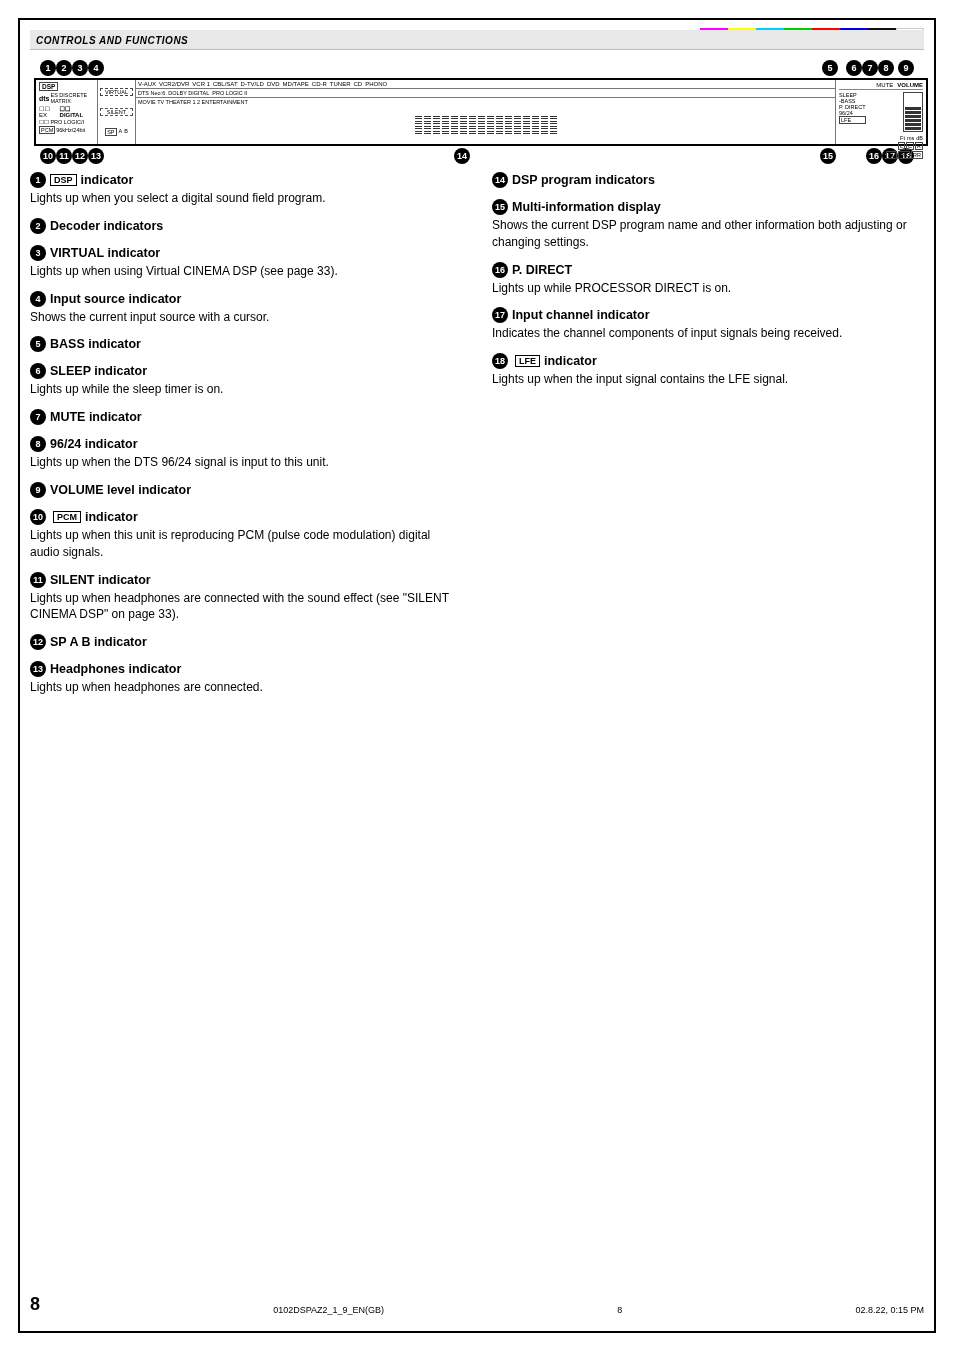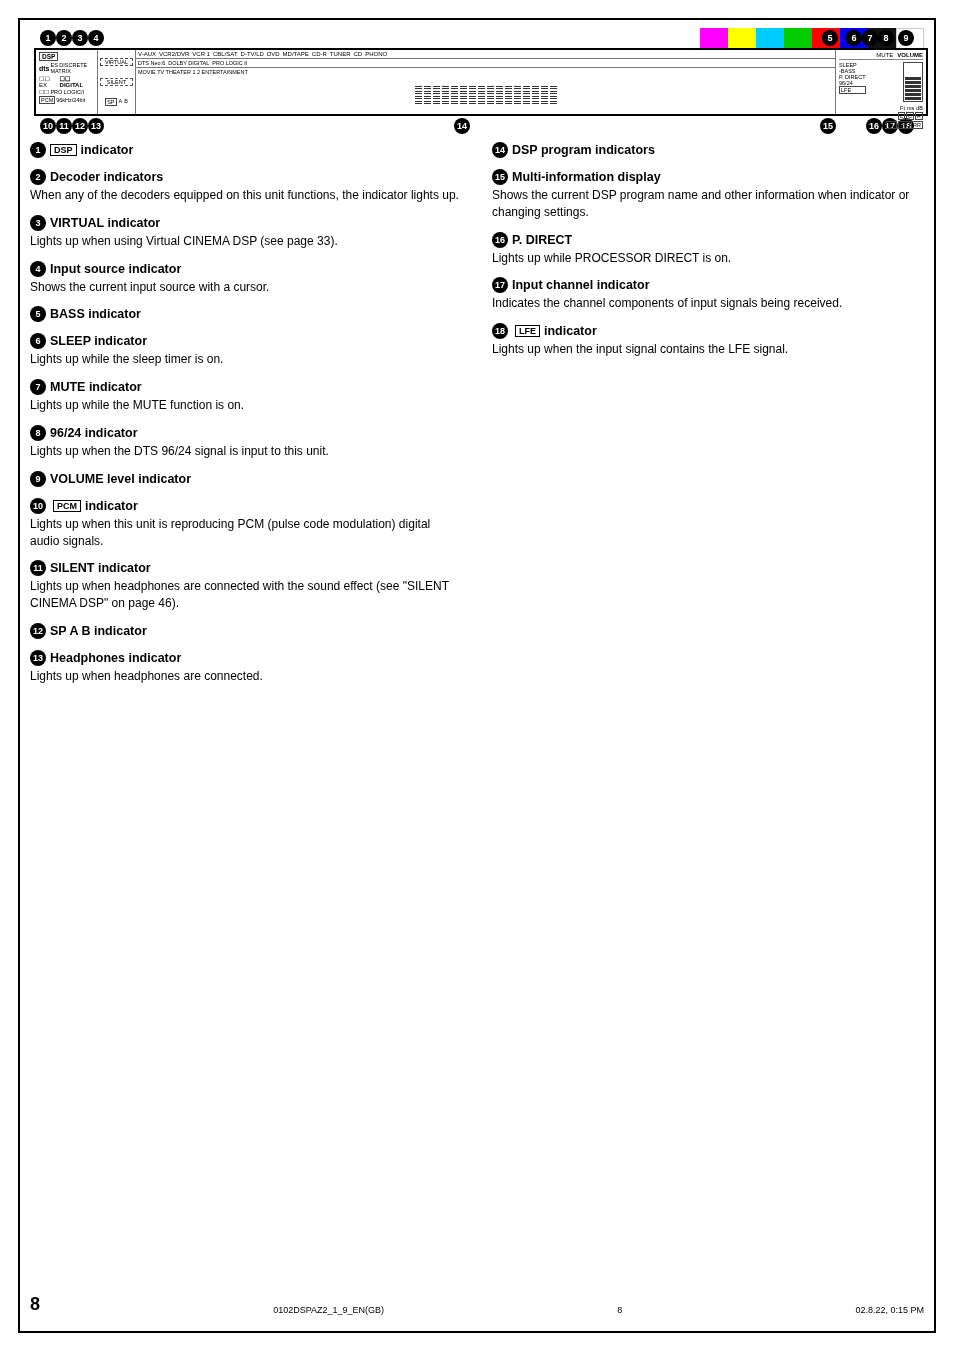--- a/index.html
+++ b/index.html
@@ -157,20 +157,23 @@
   <div class="color-bar-seg" style="background:#00ccff;"></div>
   <div class="color-bar-seg" style="background:#00cc00;"></div>
   <div class="color-bar-seg" style="background:#ff0000;"></div>
   <div class="color-bar-seg" style="background:#0000ee;"></div>
   <div class="color-bar-seg" style="background:#111111;"></div>
   <div class="color-bar-seg" style="background:#ffffff; border:1px solid #ccc;"></div>
 </div>
 
 <div class="main-content">
 
+  <div class="title-bar">
+    <span class="controls-label">CONTROLS AND FUNCTIONS</span>
+  </div>
 
 
   <div class="diagram-area">
 
     <div style="display:flex; justify-content:space-between; padding: 0 10px 2px 10px; font-size:11px; font-weight:bold;">
       <span style="display:inline-flex;align-items:center;justify-content:center;width:16px;height:16px;border-radius:50%;background:#000;color:#fff;font-size:9px;font-weight:bold;">1</span>
       <span style="display:inline-flex;align-items:center;justify-content:center;width:16px;height:16px;border-radius:50%;background:#000;color:#fff;font-size:9px;font-weight:bold;">2</span>
       <span style="display:inline-flex;align-items:center;justify-content:center;width:16px;height:16px;border-radius:50%;background:#000;color:#fff;font-size:9px;font-weight:bold;">3</span>
       <span style="display:inline-flex;align-items:center;justify-content:center;width:16px;height:16px;border-radius:50%;background:#000;color:#fff;font-size:9px;font-weight:bold;">4</span>
       <span style="flex:1;"></span>
@@ -327,28 +330,28 @@
   <div class="two-col">
 
     <div class="col-left">
 
       <div class="indicator-item">
         <div class="indicator-title">
           <span class="num-circle">1</span>
           <span style="border:1px solid #000;padding:0 3px;font-size:9px;">DSP</span>
           <span> indicator</span>
         </div>
+        <div class="indicator-desc">Lights up when you select a digital sound field program.</div>
       </div>
 
       <div class="indicator-item">
         <div class="indicator-title">
           <span class="num-circle">2</span>
           <span> Decoder indicators</span>
         </div>
-        <div class="indicator-desc">When any of the decoders equipped on this unit functions, the indicator lights up.</div>
       </div>
 
       <div class="indicator-item">
         <div class="indicator-title">
           <span class="num-circle">3</span>
           <span> VIRTUAL indicator</span>
         </div>
         <div class="indicator-desc">Lights up when using Virtual CINEMA DSP (see page 33).</div>
       </div>
 
@@ -373,21 +376,20 @@
           <span> SLEEP indicator</span>
         </div>
         <div class="indicator-desc">Lights up while the sleep timer is on.</div>
       </div>
 
       <div class="indicator-item">
         <div class="indicator-title">
           <span class="num-circle">7</span>
           <span> MUTE indicator</span>
         </div>
-        <div class="indicator-desc">Lights up while the MUTE function is on.</div>
       </div>
 
       <div class="indicator-item">
         <div class="indicator-title">
           <span class="num-circle">8</span>
           <span> 96/24 indicator</span>
         </div>
         <div class="indicator-desc">Lights up when the DTS 96/24 signal is input to this unit.</div>
       </div>
 
@@ -405,21 +407,21 @@
           <span> indicator</span>
         </div>
         <div class="indicator-desc">Lights up when this unit is reproducing PCM (pulse code modulation) digital audio signals.</div>
       </div>
 
       <div class="indicator-item">
         <div class="indicator-title">
           <span class="num-circle">11</span>
           <span> SILENT indicator</span>
         </div>
-        <div class="indicator-desc">Lights up when headphones are connected with the sound effect (see "SILENT CINEMA DSP" on page 46).</div>
+        <div class="indicator-desc">Lights up when headphones are connected with the sound effect (see "SILENT CINEMA DSP" on page 33).</div>
       </div>
 
       <div class="indicator-item">
         <div class="indicator-title">
           <span class="num-circle">12</span>
           <span> SP A B indicator</span>
         </div>
       </div>
 
       <div class="indicator-item">
@@ -439,21 +441,21 @@
           <span class="num-circle">14</span>
           <span> DSP program indicators</span>
         </div>
       </div>
 
       <div class="indicator-item">
         <div class="indicator-title">
           <span class="num-circle">15</span>
           <span> Multi-information display</span>
         </div>
-        <div class="indicator-desc">Shows the current DSP program name and other information when indicator or changing settings.</div>
+        <div class="indicator-desc">Shows the current DSP program name and other information both adjusting or changing settings.</div>
       </div>
 
       <div class="indicator-item">
         <div class="indicator-title">
           <span class="num-circle">16</span>
           <span> P. DIRECT</span>
         </div>
         <div class="indicator-desc">Lights up while PROCESSOR DIRECT is on.</div>
       </div>
 

